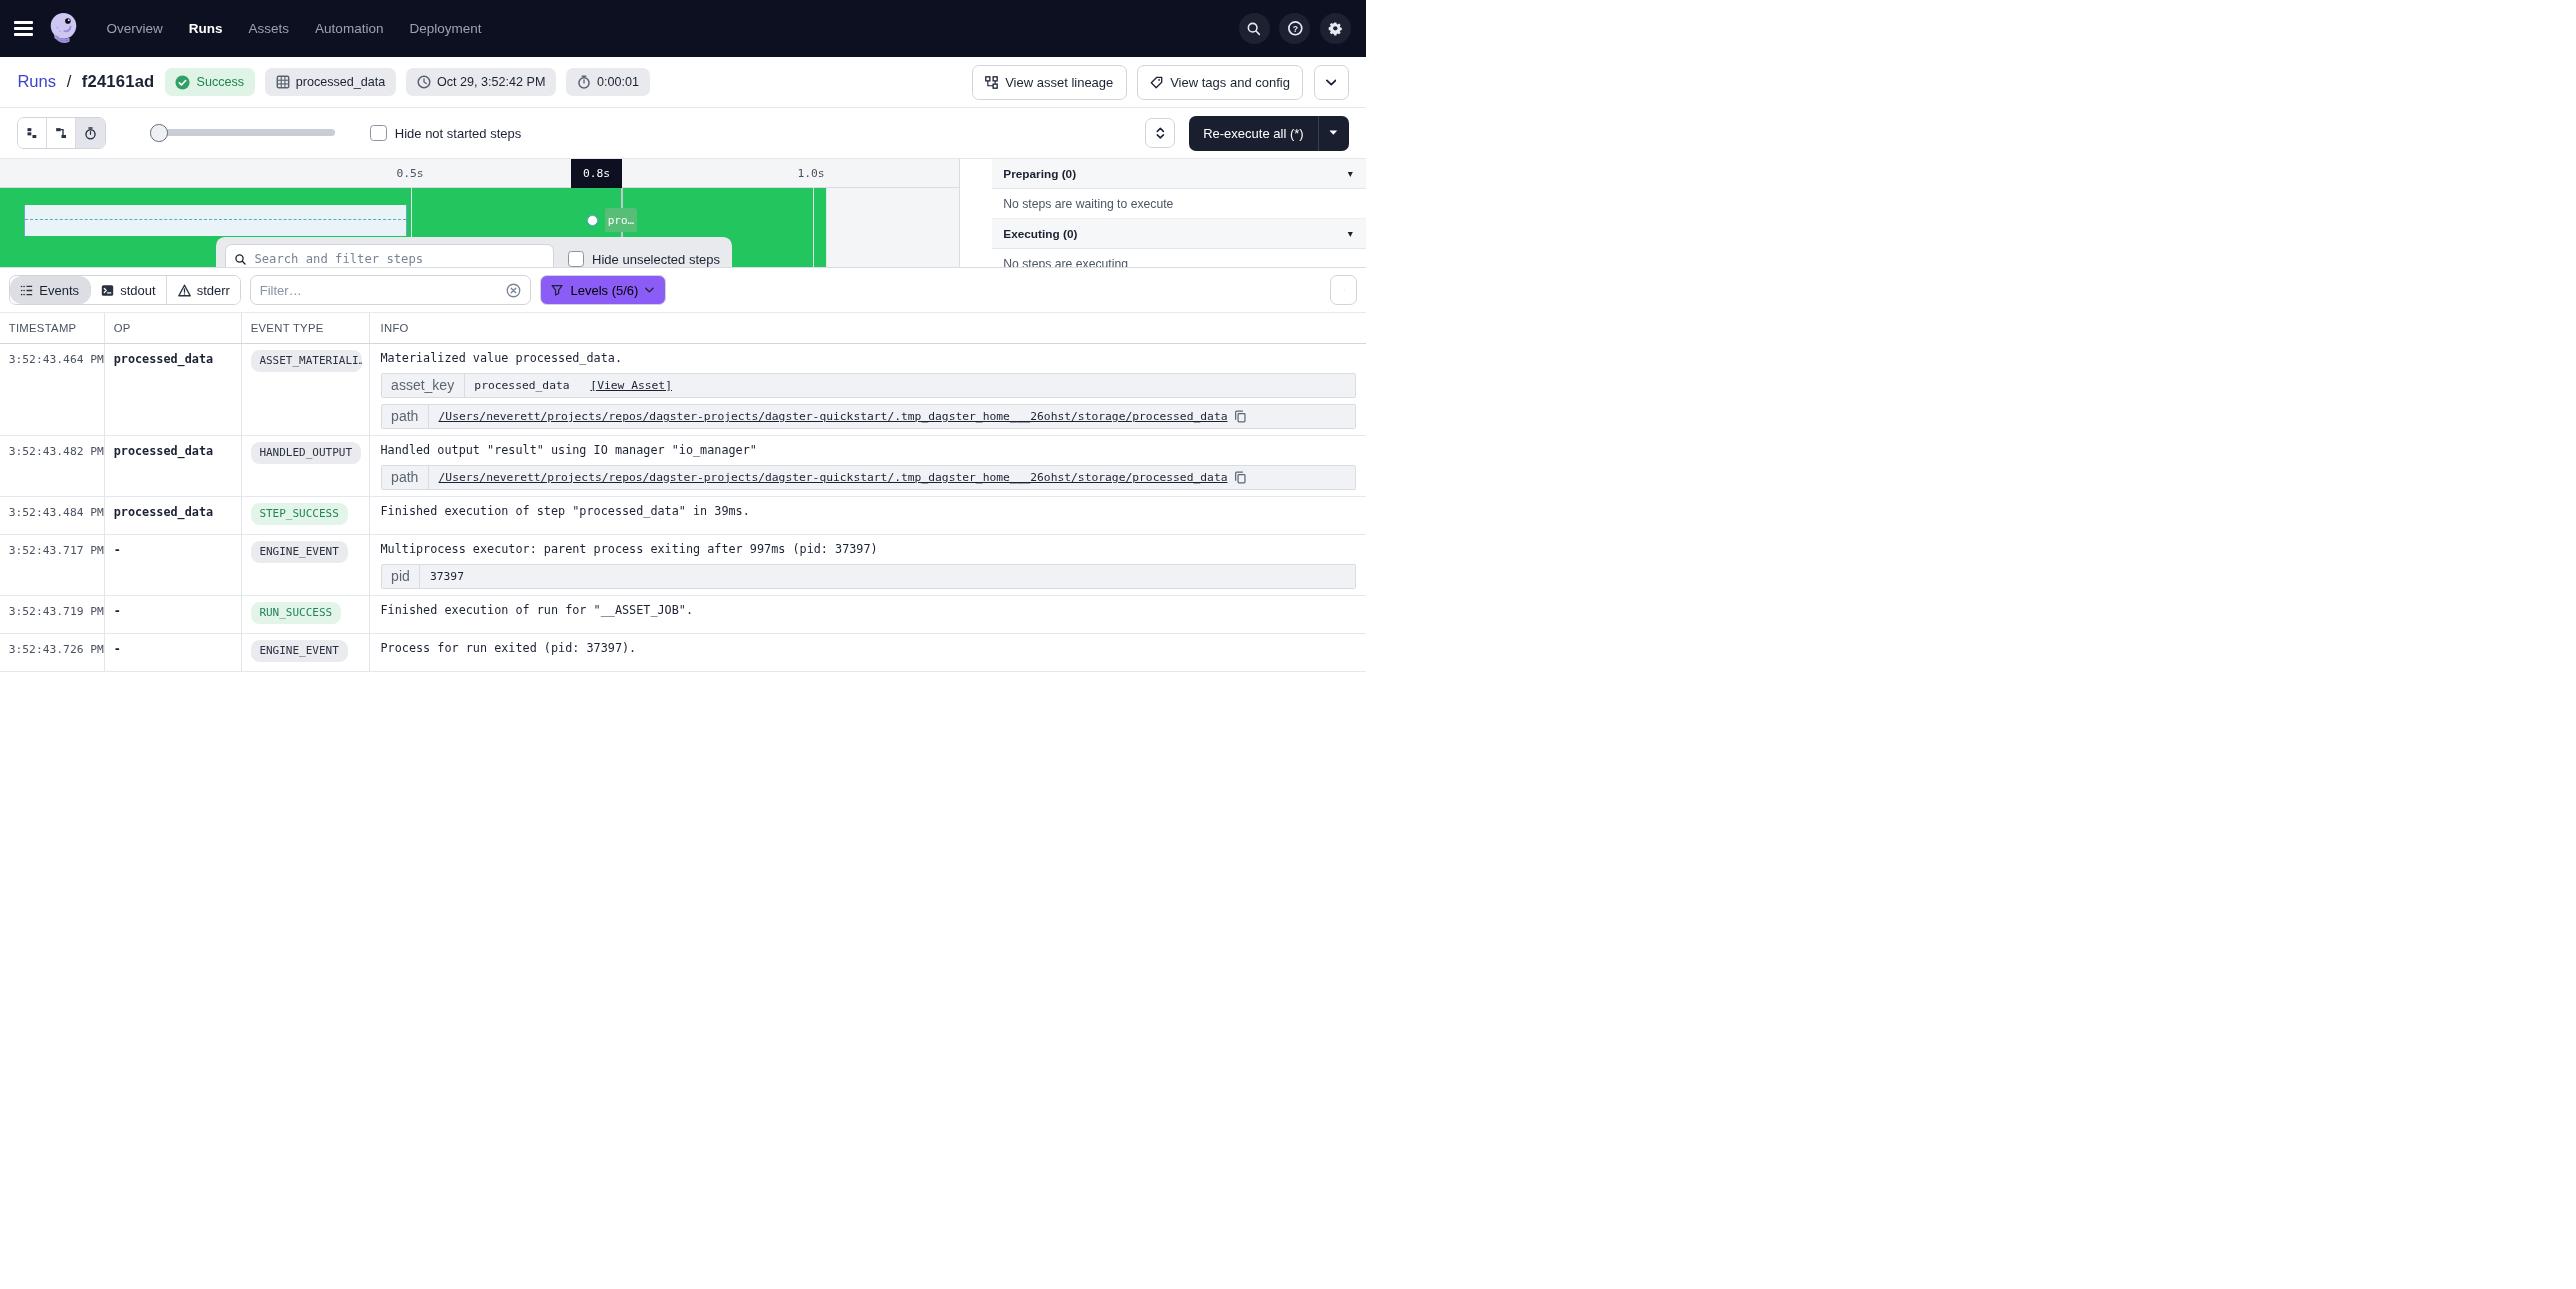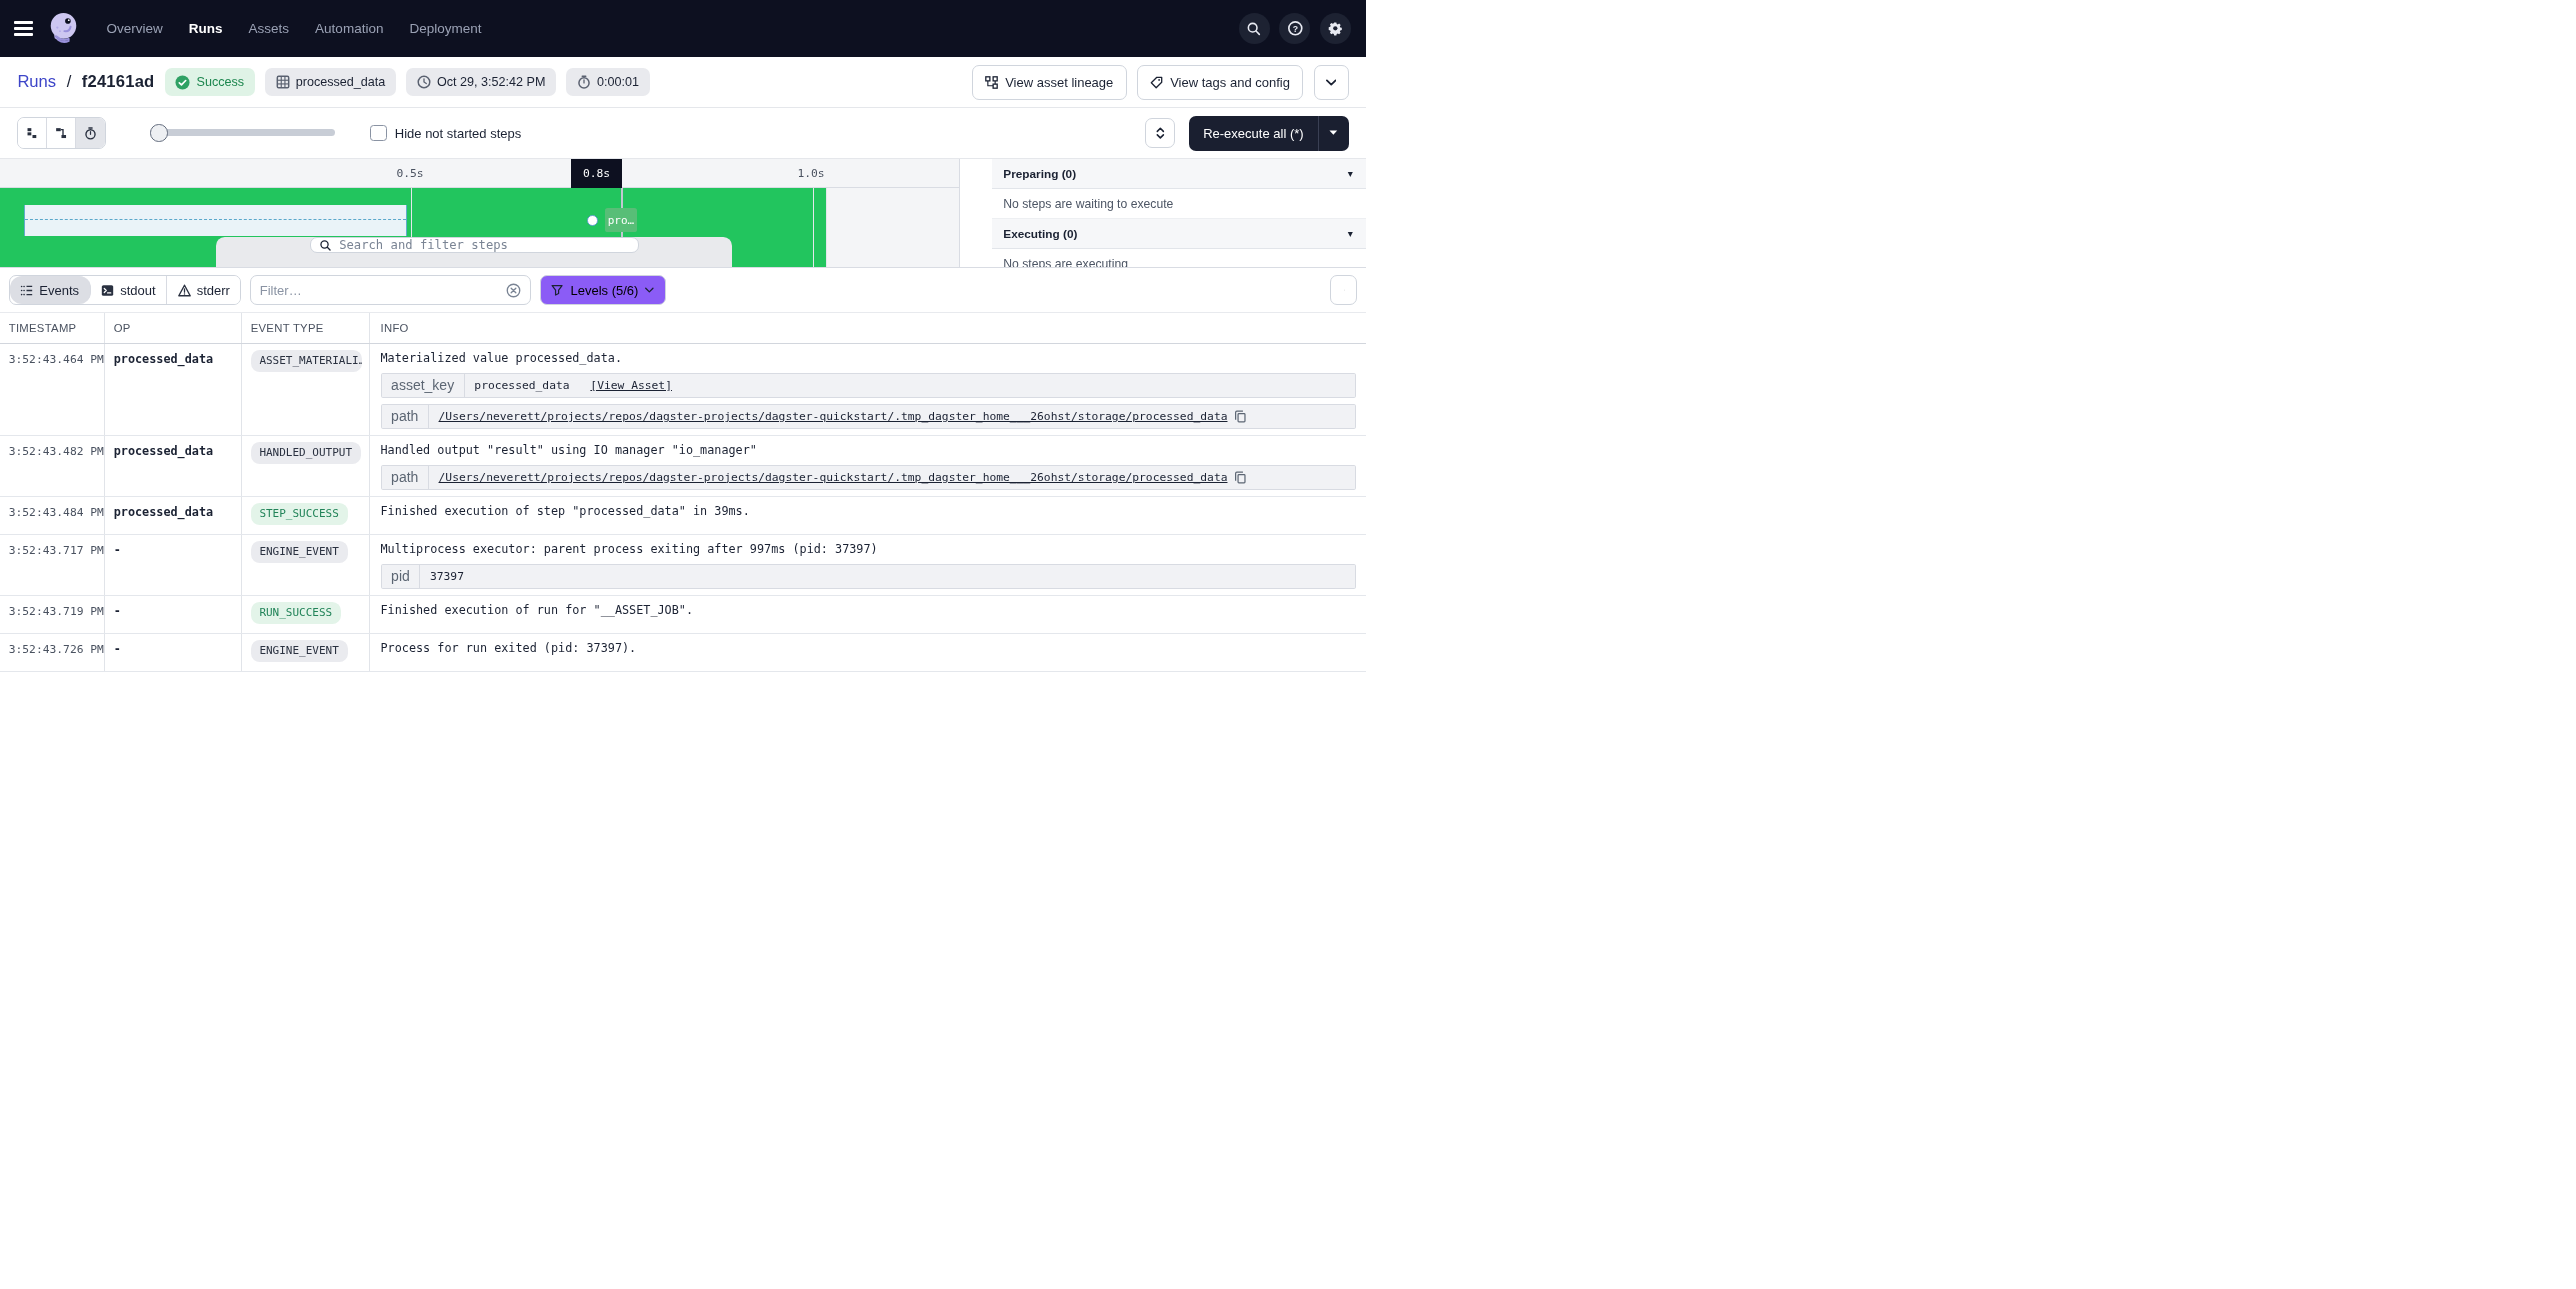--- a/index.html
+++ b/index.html
@@ -93,21 +93,21 @@
     border-left:1.7px solid #62ACCC; border-right:1.7px solid #62ACCC;
   }
   .wait-band .dash { position:absolute; left:0; right:0; top:14px; border-top:1.7px dashed #5BA8CB; }
   .step-dot { position:absolute; left:587px; top:56px; width:10.5px; height:10.5px; border:1.7px solid #5C9FC9; border-radius:50%; background:#fff; }
   .step-box {
     position:absolute; left:605px; top:49px; width:32px; height:24.4px; background:#58BE77; border-radius:2.6px;
     color:#fff; font-size:11px; display:flex; align-items:center; justify-content:center; cursor:pointer; z-index:3;
   }
   .step-search-panel {
     position:absolute; left:216px; top:78px; width:516px; height:44px; background:#E9EAED; border-radius:8.7px;
-    display:flex; align-items:center; padding:0 8.7px; gap:14px; z-index:4;flex-direction:column;
+    display:flex; align-items:center; padding:0 8.7px; gap:14px; z-index:4;
   }
   .search-input {
     background:#fff; border:0.9px solid #D0D5DD; border-radius:7px; height:31px; width:329px;
     display:flex; align-items:center; padding:0 8.7px; gap:7px; color:#7A8494;
   }
   .search-input input {
     border:none; outline:none; flex:1; font-family:"DejaVu Sans Mono", monospace; font-size:12.2px; color:#1B2233; background:transparent;
   }
   .search-input input::placeholder { color:#7A8494; }
 

